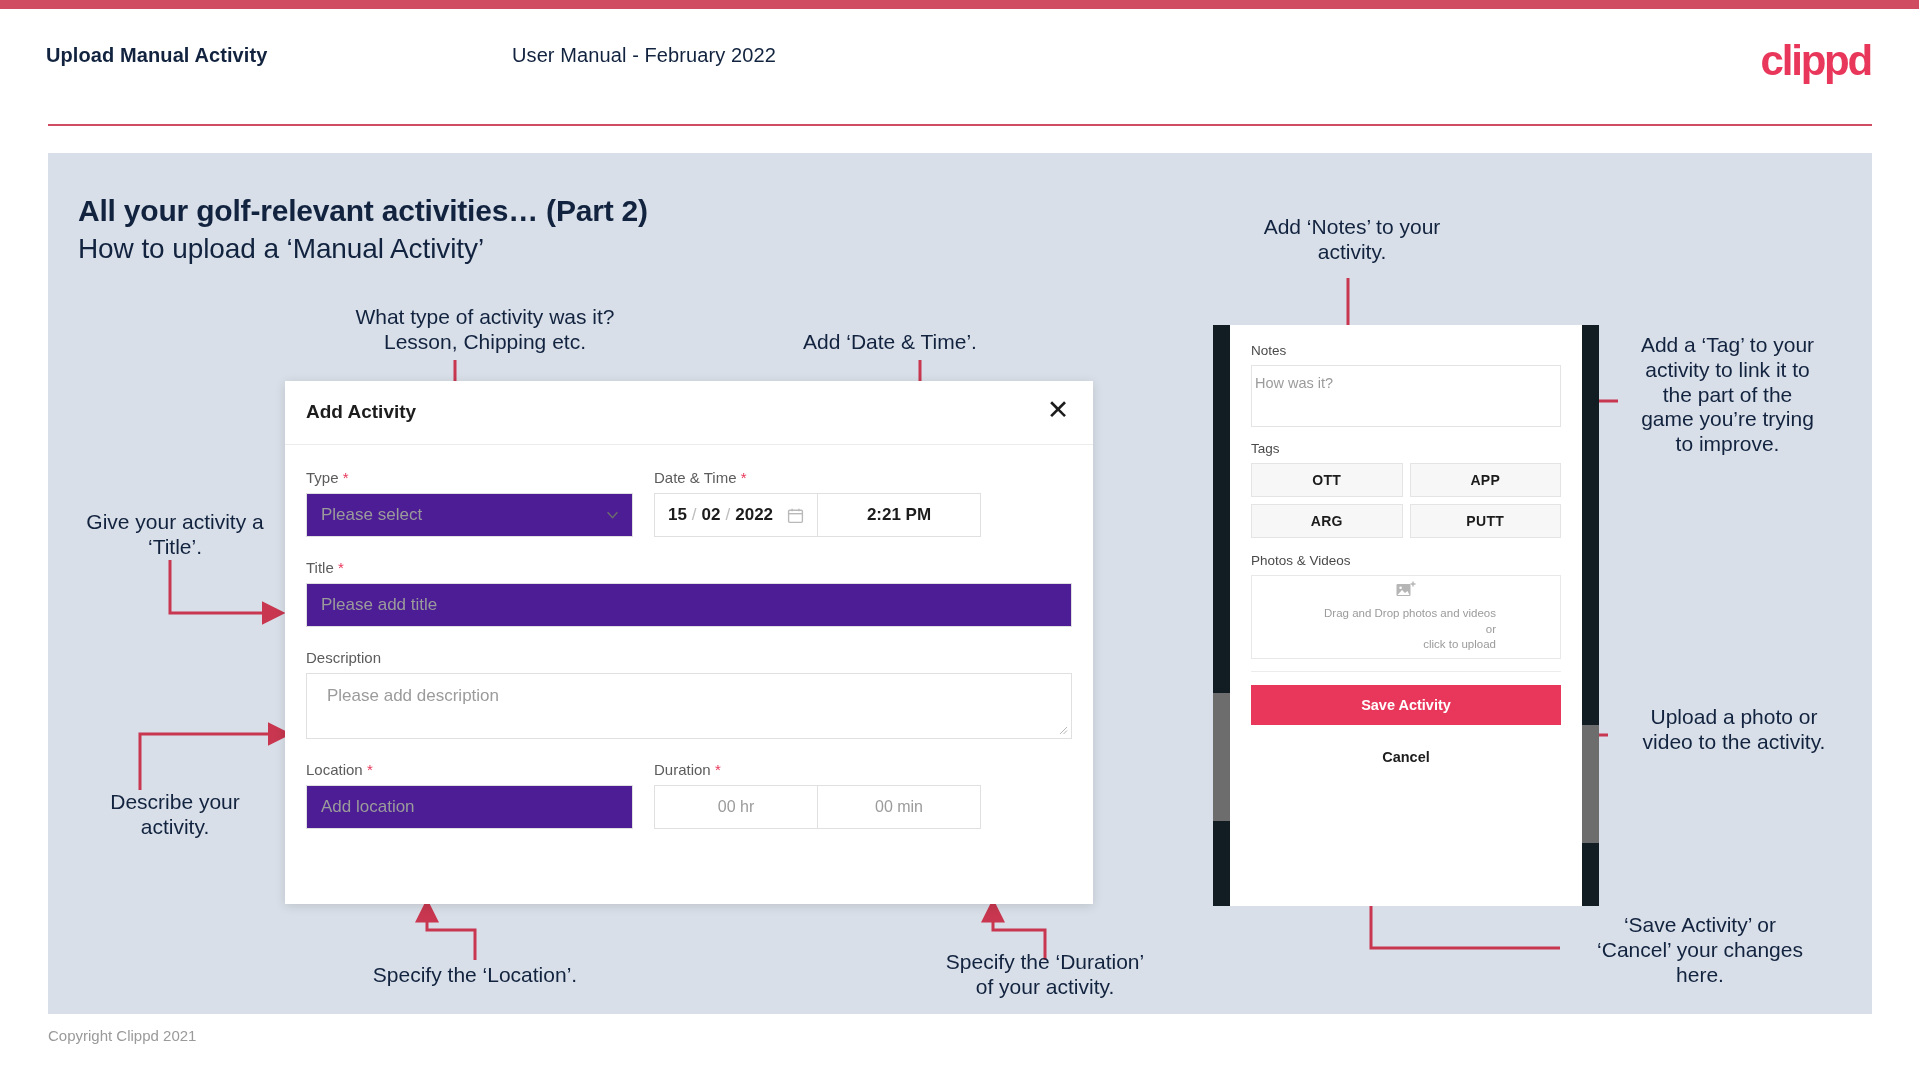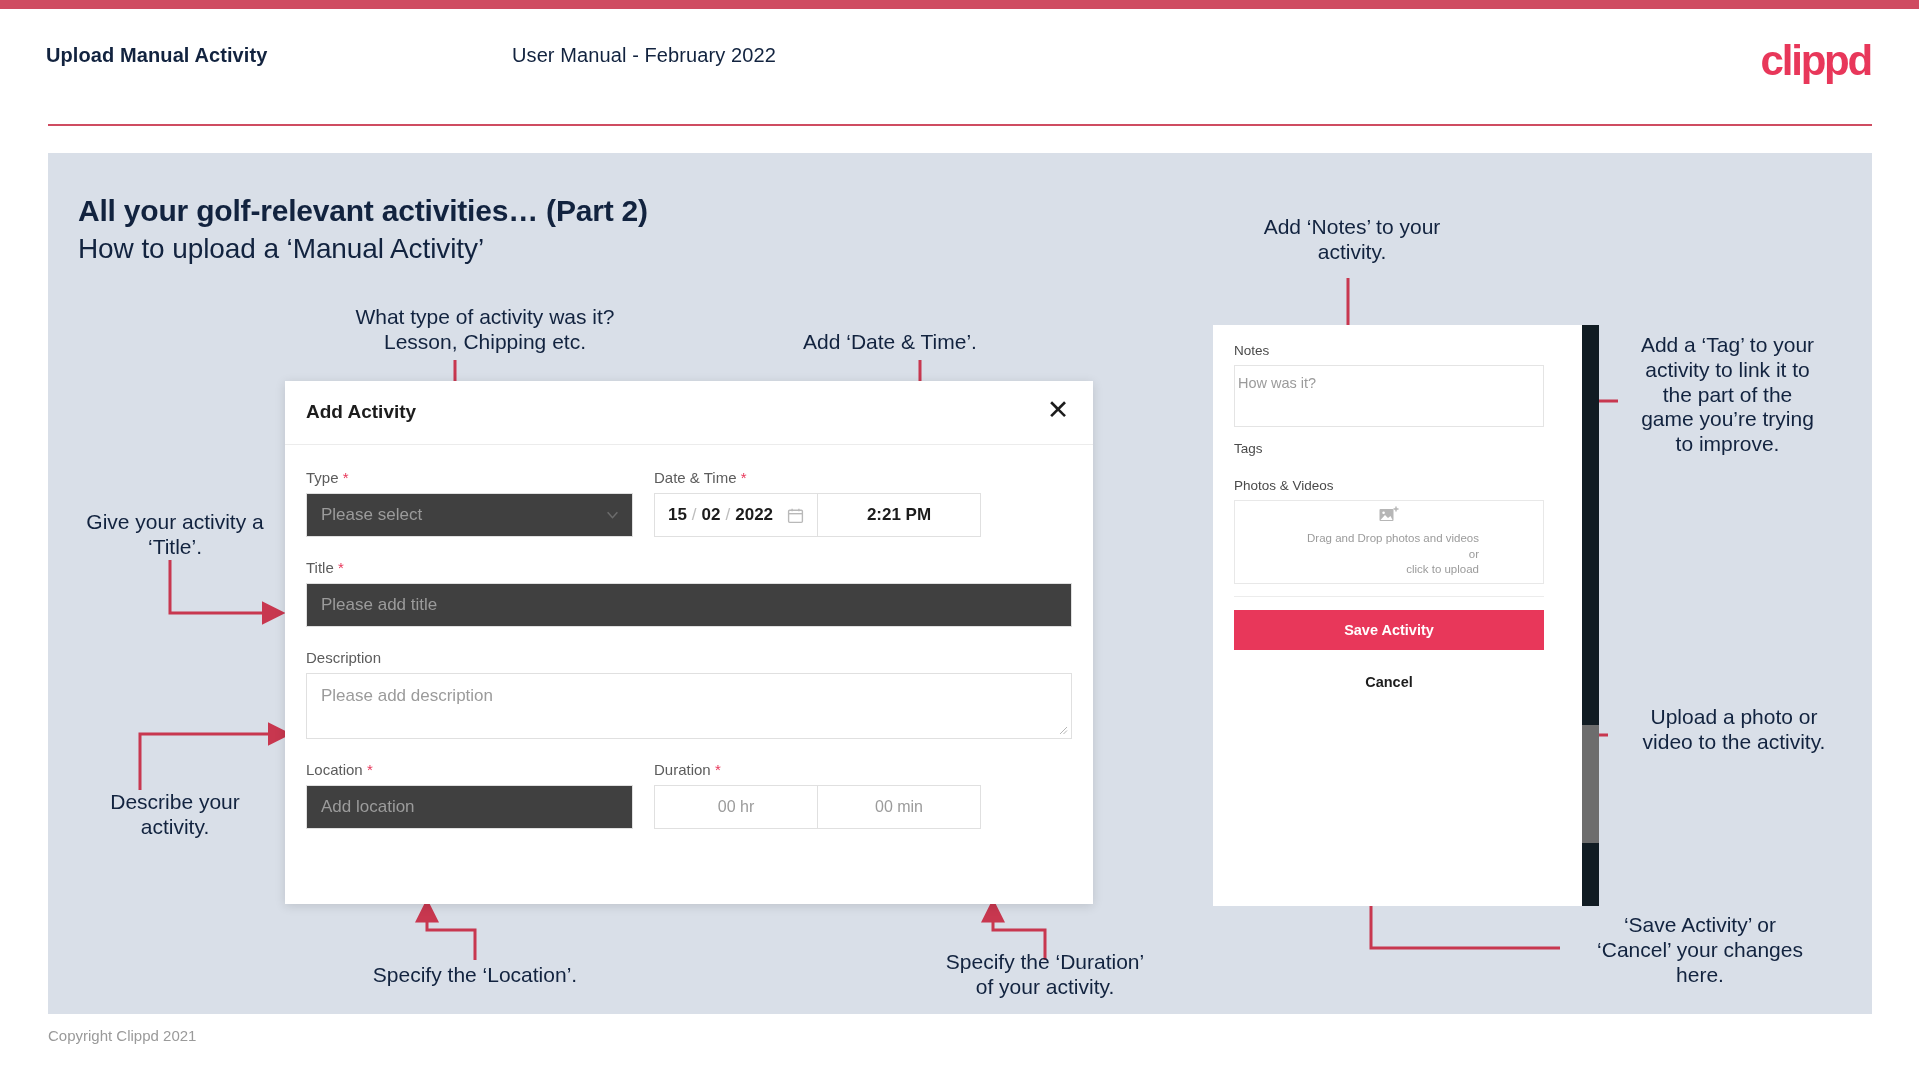--- a/index.html
+++ b/index.html
@@ -87,21 +87,21 @@
     font-size: 27px; color: #1c1c1c; cursor: pointer; font-weight: 300;
   }
   .modal-body { position: relative; padding: 24px 21px 0 21px; }
 
   .fld-label {
     font-size: 15px; color: #5c5c5c; margin-bottom: 7px; font-weight: 400;
   }
   .req { color: #e8375a; font-size: 15px; }
 
   .input {
-    height: 44px; border: 1px solid #e0e0e0; background: #404040;
+    height: 44px; border: 1px solid #e0e0e0; background: #4c1d95;
     display: flex; align-items: center; padding: 0 14px;
     font-size: 17px; color: #9b9b9b;
   }
 
   .row { display: flex; gap: 21px; }
   .col-left  { width: 327px; }
   .col-right { width: 327px; }
 
   .select-wrap { position: relative; }
   .chev {
@@ -120,21 +120,21 @@
   .dt-time {
     flex: 1; display: flex; align-items: center; justify-content: center;
     font-size: 17px; color: #1c1c1c; font-weight: 700;
   }
 
   .full { width: 766px; }
   .spacer-22 { height: 22px; }
 
   .textarea {
     height: 66px; border: 1px solid #e0e0e0; background: #fff;
-    padding: 12px 14px; font-size: 17px; color: #9b9b9b; position: relative;
+    padding: 12px 20px; font-size: 17px; color: #9b9b9b; position: relative;
   }
   .resize-grip {
     position: absolute; right: 3px; bottom: 3px; width: 9px; height: 9px;
   }
 
   .dur-group { display: flex; border: 1px solid #e0e0e0; height: 44px; }
   .dur-cell {
     flex: 1; display: flex; align-items: center; justify-content: center;
     font-size: 16px; color: #9b9b9b;
   }
@@ -147,21 +147,21 @@
   }
   .phone-edge {
     position: absolute; top: 0; width: 17px; height: 581px; background: #111c23;
   }
   .phone-edge.left  { left: 0; }
   .phone-edge.right { right: 0; }
   .phone-scroll {
     position: absolute; width: 17px; background: #6d6d6d;
   }
   .phone-screen {
-    position: absolute; left: 0; top: 0; width: 352px; height: 581px;
+    position: absolute; left: 17px; top: 0; width: 352px; height: 581px;
     background: #ffffff; padding: 18px 21px 0 21px;
   }
 
   .p-label { font-size: 13.5px; color: #4a4a4a; margin-bottom: 7px; }
   .p-notes {
     height: 62px; border: 1px solid #e4e4e4; background: #fff;
     padding: 9px 3px; font-size: 14.5px; color: #9b9b9b;
   }
   .p-tags { display: grid; grid-template-columns: 1fr 1fr; gap: 7px; }
   .p-tag {
@@ -385,20 +385,26 @@
     <div class="phone-scroll" style="right:0; top:400px; height:118px;"></div>
 
     <div class="phone-screen">
 
       <div class="p-label">Notes</div>
       <div class="p-notes"><span>How was it?</span></div>
 
       <div style="height:14px"></div>
 
       <div class="p-label">Tags</div>
+      <div class="p-tags">
+        <div class="p-tag">OTT</div>
+        <div class="p-tag">APP</div>
+        <div class="p-tag">ARG</div>
+        <div class="p-tag">PUTT</div>
+      </div>
 
       <div style="height:15px"></div>
 
       <div class="p-label">Photos &amp; Videos</div>
       <div class="p-drop">
         <svg width="20" height="18" viewBox="0 0 20 18">
           <rect x="0.5" y="3" width="14" height="12" rx="1" fill="#b6b6b6"></rect>
           <circle cx="4.6" cy="6.8" r="1.3" fill="#ffffff"></circle>
           <path d="M1.5,14 L6,9 L9,12 L11.5,10 L13.5,14 Z" fill="#ffffff"></path>
           <path d="M17,0.5 L17,5.5 M14.5,3 L19.5,3" stroke="#b6b6b6" stroke-width="1.4"></path>

